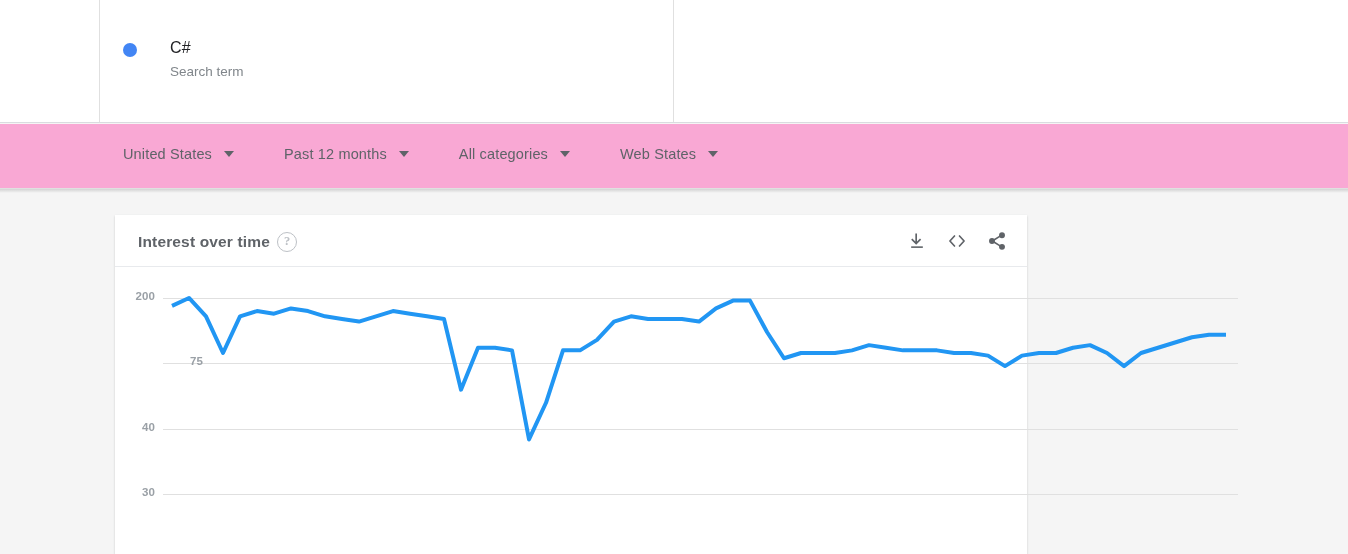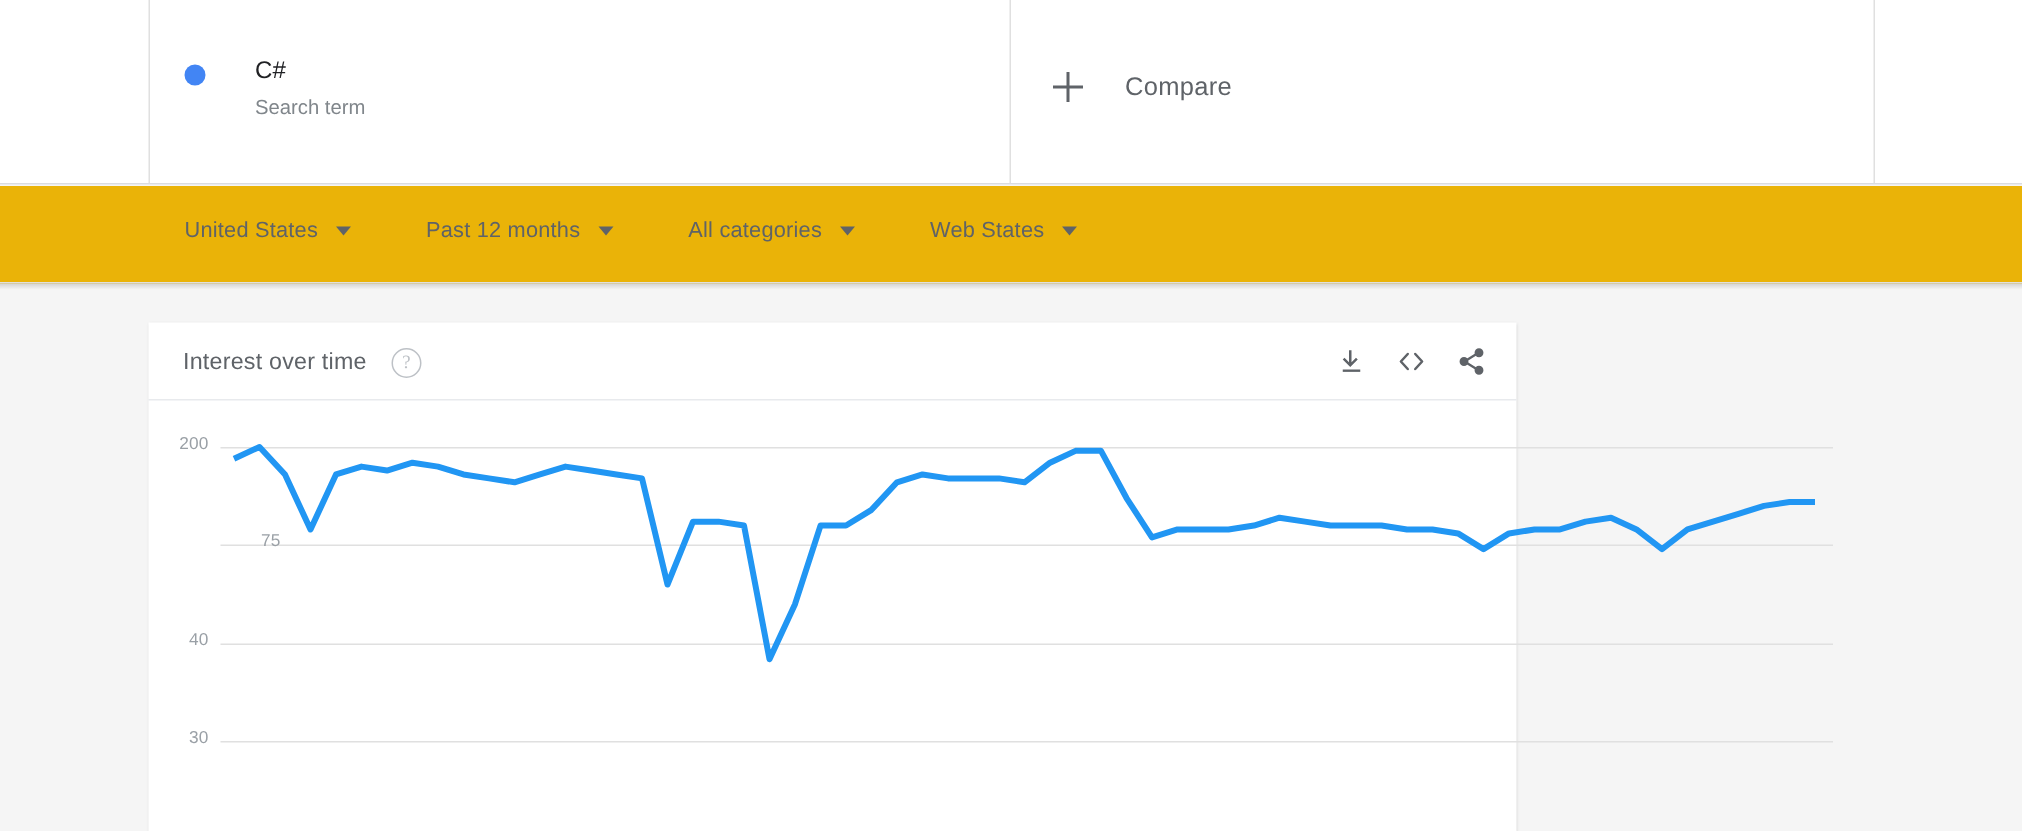--- a/index.html
+++ b/index.html
@@ -99,21 +99,21 @@
     color: #5f6368;
     letter-spacing: .2px;
   }
 
   
   .filterbar {
     position: absolute;
     left: 0; top: 124px;
     width: 1348px;
     height: 65px;
-    background: #eab308;
+    background: #f9a8d4;
     border-bottom: 1px solid #e0e0e0;
     box-sizing: border-box;
   }
   .filters {
     position: absolute;
     left: 123px;
     top: 22px;
     display: flex;
     align-items: center;
   }
@@ -138,25 +138,26 @@
   .shadowline {
     position: absolute;
     left: 0; top: 189px;
     width: 1348px; height: 4px;
     background: linear-gradient(to bottom, rgba(0,0,0,.14), rgba(0,0,0,0));
   }
 
   
   .card {
     position: absolute;
-    left: 99px; top: 215px;
+    left: 115px; top: 215px;
     width: 912px;
     height: 339px;
     background: #ffffff;
     box-shadow: 0 1px 2px rgba(60,64,67,.22);
+    font-weight: bold;
   }
   .card-header {
     position: absolute;
     left: 0; top: 0;
     width: 100%;
     height: 52px;
     border-bottom: 1px solid #e8eaed;
     box-sizing: border-box;
   }
   .card-title {
@@ -236,26 +237,20 @@
   <div class="term-card">
     <div class="term-inner">
       <div class="dot"></div>
       <div class="term-texts">
         <div class="term-title">C#</div>
         <div class="term-sub">Search term</div>
       </div>
     </div>
   </div>
 
-  <div class="compare-card">
-    <div class="compare-inner">
-      <span class="plus-icon"></span>
-      <span class="compare-label">Compare</span>
-    </div>
-  </div>
 </div>
 
 <div class="filterbar">
   <div class="filters">
 
     <div class="filter">
       <span class="filter-label">United States</span>
       <span class="caret"></span>
     </div>
 

